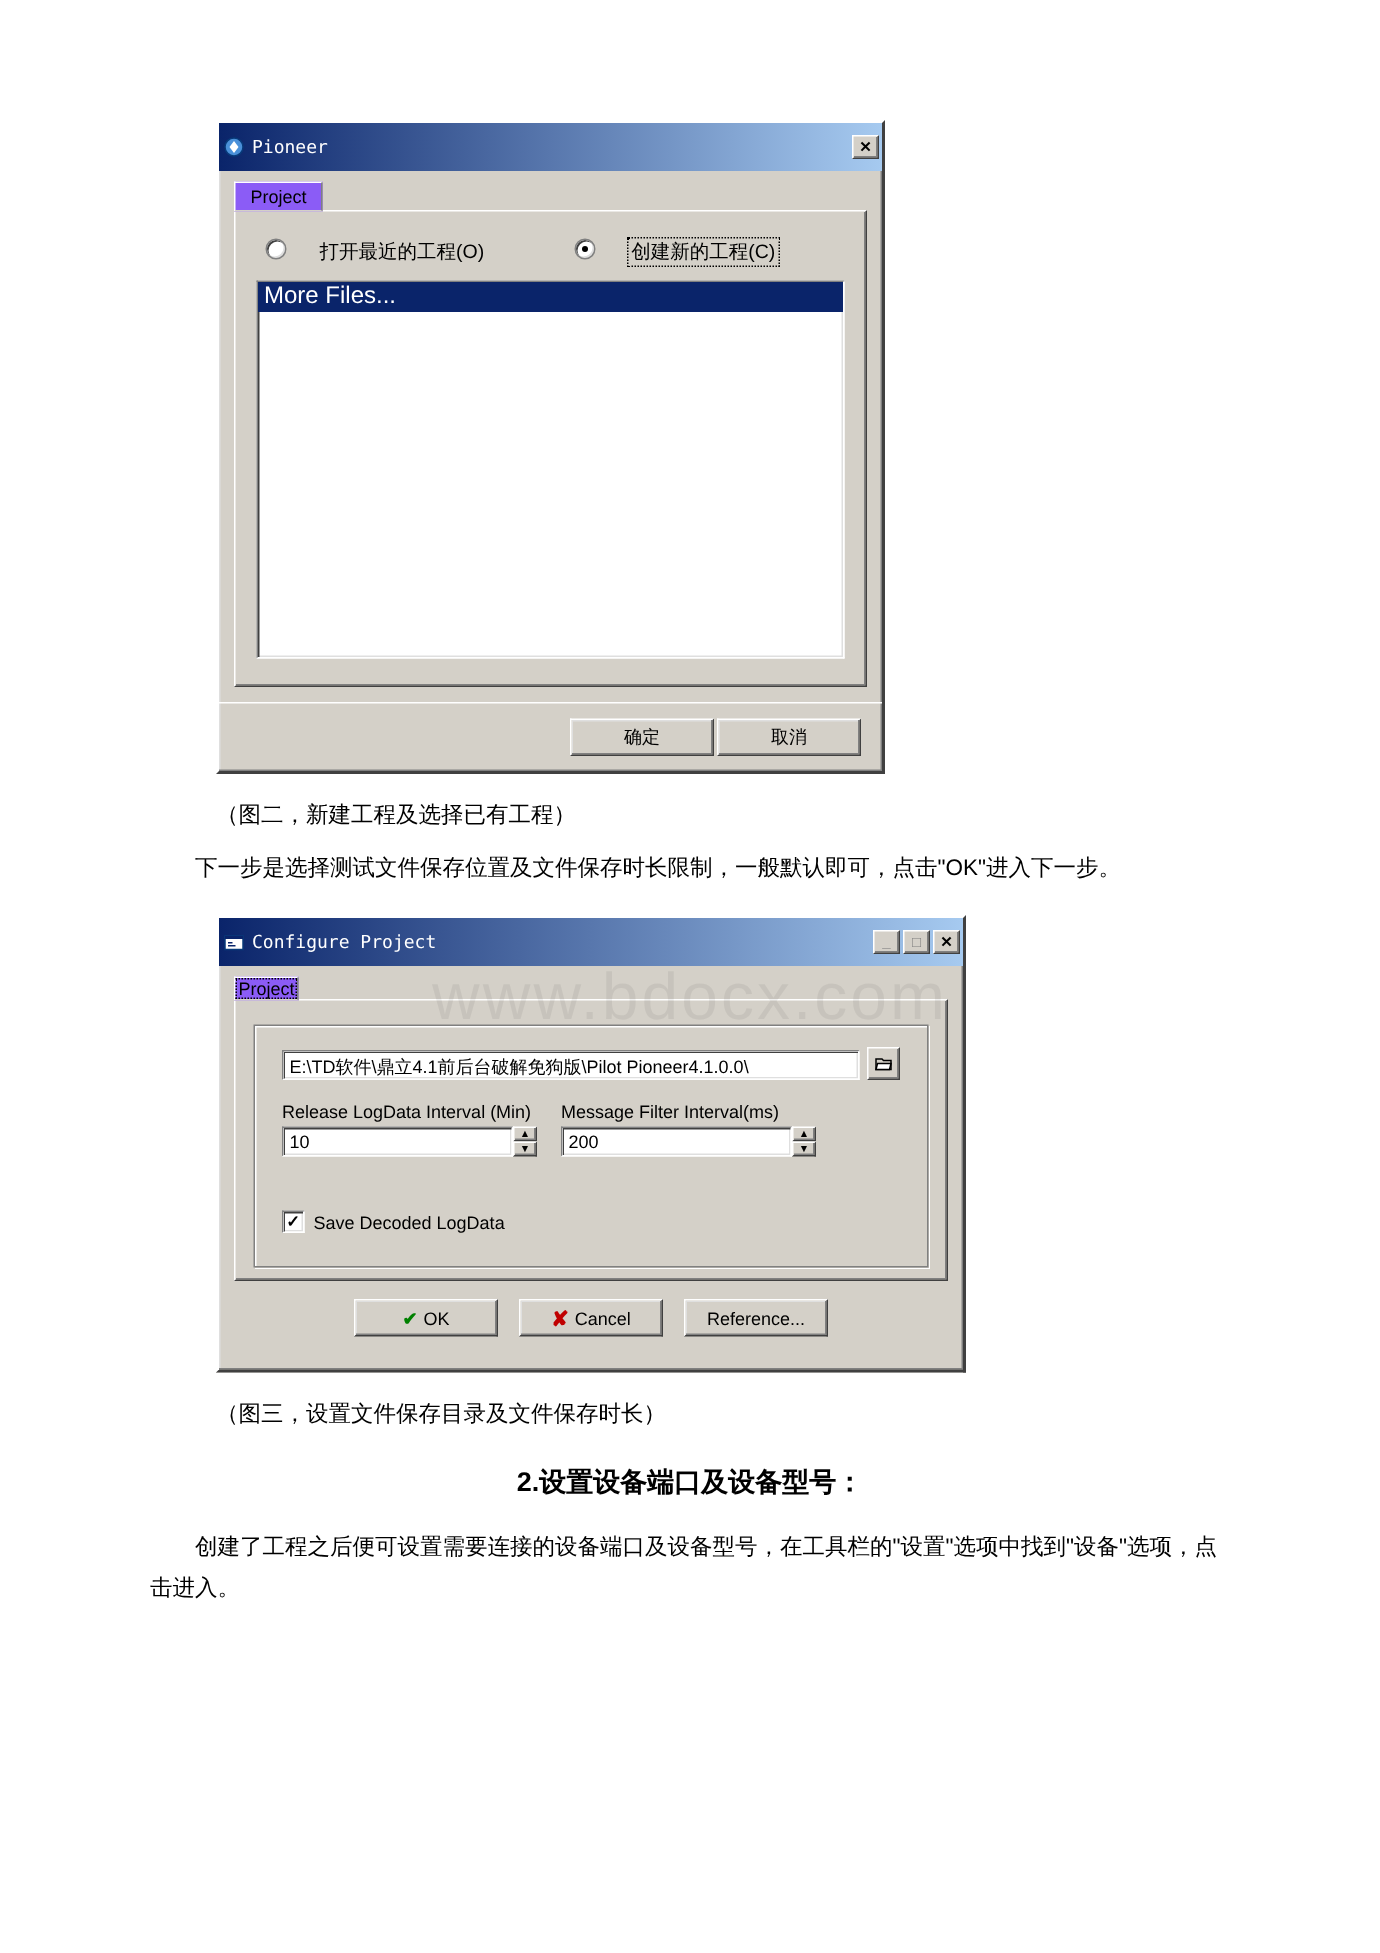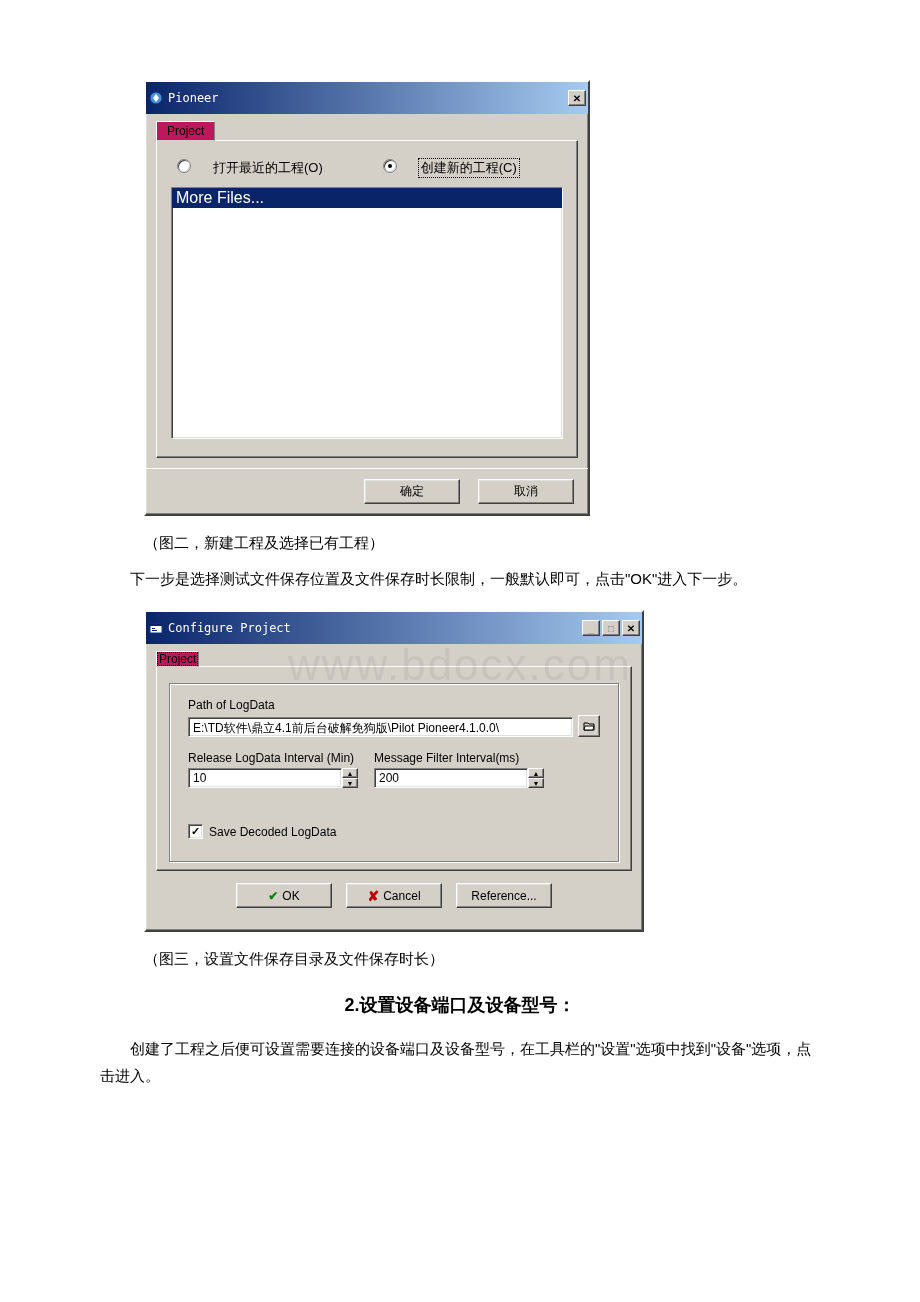--- a/index.html
+++ b/index.html
@@ -9,30 +9,30 @@
 .para{margin:10px 0 18px 0;text-indent:2em;line-height:1.8}
 .h2{font-weight:bold;font-size:18px;text-align:center;margin:24px 0 18px 0}
 
 .win{border:2px solid;border-color:#fff #404040 #404040 #fff;background:#d4d0c8;box-shadow:inset -1px -1px 0 #808080,inset 1px 1px 0 #dfdfdf;width:442px;margin-left:44px;font-family:Tahoma,"SimSun",Arial,sans-serif;font-size:12px}
 .titlebar{background:linear-gradient(to right,#0a246a,#a6caf0);color:#fff;display:flex;align-items:center;height:32px;padding:0 2px}
 .titlebar .ico{width:16px;height:16px;margin-right:4px;display:inline-flex;align-items:center;justify-content:center}
 .titlebar .ttl{flex:1;font-family:"MS Sans Serif","SimSun",monospace;font-size:12px}
 .tbtn{width:16px;height:14px;background:#d4d0c8;border:1px solid;border-color:#fff #404040 #404040 #fff;box-shadow:inset -1px -1px 0 #808080;margin-left:2px;display:flex;align-items:center;justify-content:center;font-size:10px;font-weight:bold;color:#000;cursor:default}
 .tbtn.dis{color:#808080}
 .body1{padding:6px 10px 10px 10px}
-.tab{display:inline-block;border:1px solid;border-color:#fff #808080 #d4d0c8 #fff;background:#be185d;padding:2px 10px;font-size:12px;position:relative;top:1px;z-index:2}
+.tab{display:inline-block;border:1px solid;border-color:#fff #808080 #d4d0c8 #fff;background:#8b5cf6;padding:2px 10px;font-size:12px;position:relative;top:1px;z-index:2}
 .tabpanel{border:1px solid;border-color:#fff #404040 #404040 #fff;box-shadow:inset -1px -1px 0 #808080;background:#d4d0c8;padding:18px 14px}
 .radio-row{display:flex;gap:60px;margin:0 6px 10px 6px;font-size:13px}
 .radio{display:flex;gap:22px}
 .rcircle{width:12px;height:12px;border:1px solid #808080;border-radius:50%;background:#fff;box-shadow:inset -1px -1px 0 #dfdfdf,inset 1px 1px 0 #404040;display:flex;align-items:center;justify-content:center}
 .rdot{width:4px;height:4px;background:#000;border-radius:50%}
 .dashed{outline:1px dotted #000;padding:0 2px}
 .listbox{border:1px solid;border-color:#808080 #fff #fff #808080;box-shadow:inset 1px 1px 0 #404040,inset -1px -1px 0 #dfdfdf;background:#fff;height:250px;overflow:hidden}
 .li-sel{background:#0a246a;color:#fff;padding:1px 4px;font-size:16px}
-.btnrow{display:flex;justify-content:flex-end;gap:18px;padding:10px 14px;border-top:1px solid #fff}
+.btnrow{display:flex;justify-content:flex-end;gap:2px;padding:10px 14px;border-top:1px solid #fff}
 .wbtn{min-width:74px;height:23px;background:#d4d0c8;border:1px solid;border-color:#fff #404040 #404040 #fff;box-shadow:inset -1px -1px 0 #808080,inset 1px 1px 0 #dfdfdf;font-size:12px;display:flex;align-items:center;justify-content:center;gap:4px;padding:0 10px;cursor:default}
 
 .win2{width:496px}
 .group{border:1px solid #808080;box-shadow:inset 1px 1px 0 #fff, 1px 1px 0 #fff;padding:14px 18px 22px 18px;margin:6px 2px 2px 2px}
 .lbl{font-size:12px;margin-bottom:3px}
 .tfield{display:flex;align-items:flex-end}
 .tinput{flex:1;border:1px solid;border-color:#808080 #fff #fff #808080;box-shadow:inset 1px 1px 0 #404040,inset -1px -1px 0 #dfdfdf;background:#fff;font-size:12px;padding:2px 4px;height:14px;font-family:Tahoma,"SimSun",sans-serif}
 .browse{width:20px;height:20px;margin-left:5px;background:#d4d0c8;border:1px solid;border-color:#fff #404040 #404040 #fff;box-shadow:inset -1px -1px 0 #808080;display:flex;align-items:center;justify-content:center;font-size:11px}
 .row2{display:flex;gap:16px;margin-top:14px}
 .col{flex:0 0 auto}
@@ -104,21 +104,20 @@
     </span>
     <span class="ttl">Configure Project</span>
     <span class="tbtn dis">_</span>
     <span class="tbtn dis">□</span>
     <span class="tbtn">✕</span>
   </div>
   <div class="body1">
     <span class="tab dashed" style="outline-offset:-2px">Project</span>
     <div class="tabpanel" style="padding:10px 10px 6px 10px">
       <div class="group">
-        <div class="lbl">Path of LogData</div>
         <div class="tfield">
           <div class="tinput">E:\TD软件\鼎立4.1前后台破解免狗版\Pilot Pioneer4.1.0.0\</div>
           <div class="browse">
             <svg width="12" height="12" viewBox="0 0 12 12">
                   <path d="M1 3h4l1 1h5v6H1z" fill="none" stroke="#000"></path>
                   <path d="M2 6h9l-1 4H1z" fill="#fff" stroke="#000"></path>
                 </svg>
           </div>
         </div>
         <div class="row2">

